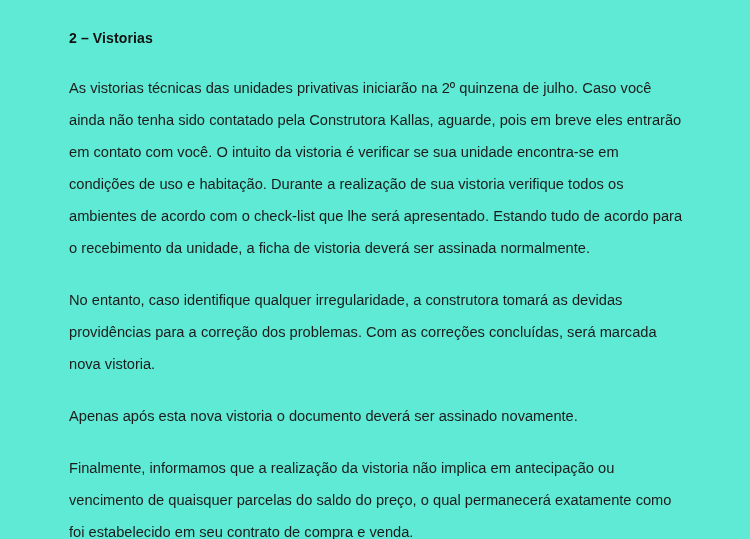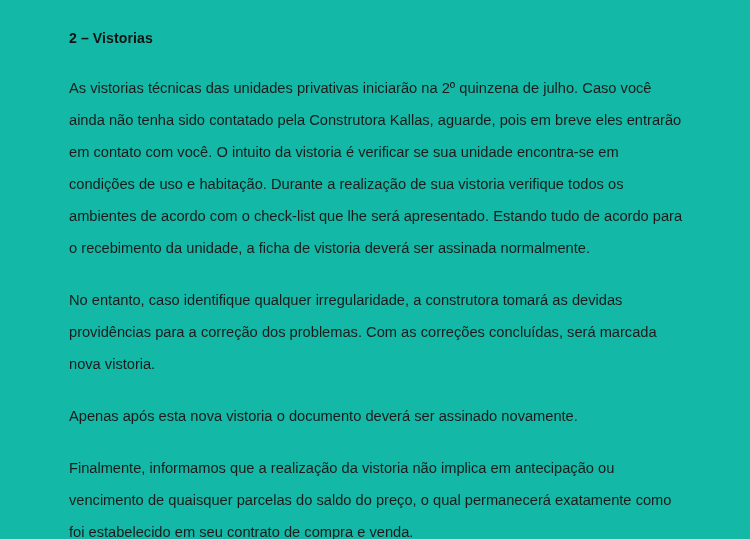--- a/index.html
+++ b/index.html
@@ -12,21 +12,21 @@
     height: 539px;
     background: #ffffff;
     font-family: "Liberation Sans", "DejaVu Sans", sans-serif;
     -webkit-font-smoothing: antialiased;
     overflow: hidden;
   }
   .page {
     position: relative;
     width: 750px;
     height: 539px;
-    background: #14b8a6;
+    background: #5eead4;
     box-sizing: border-box;
   }
   .content {
     position: absolute;
     left: 69px;
     top: 26px;
     width: 616px;
   }
   .section-heading {
     margin: 0 0 0 0;

